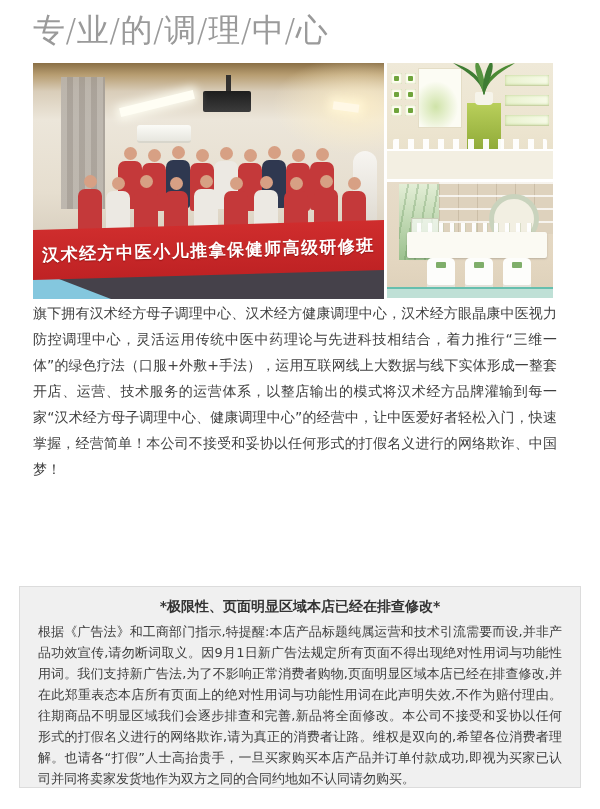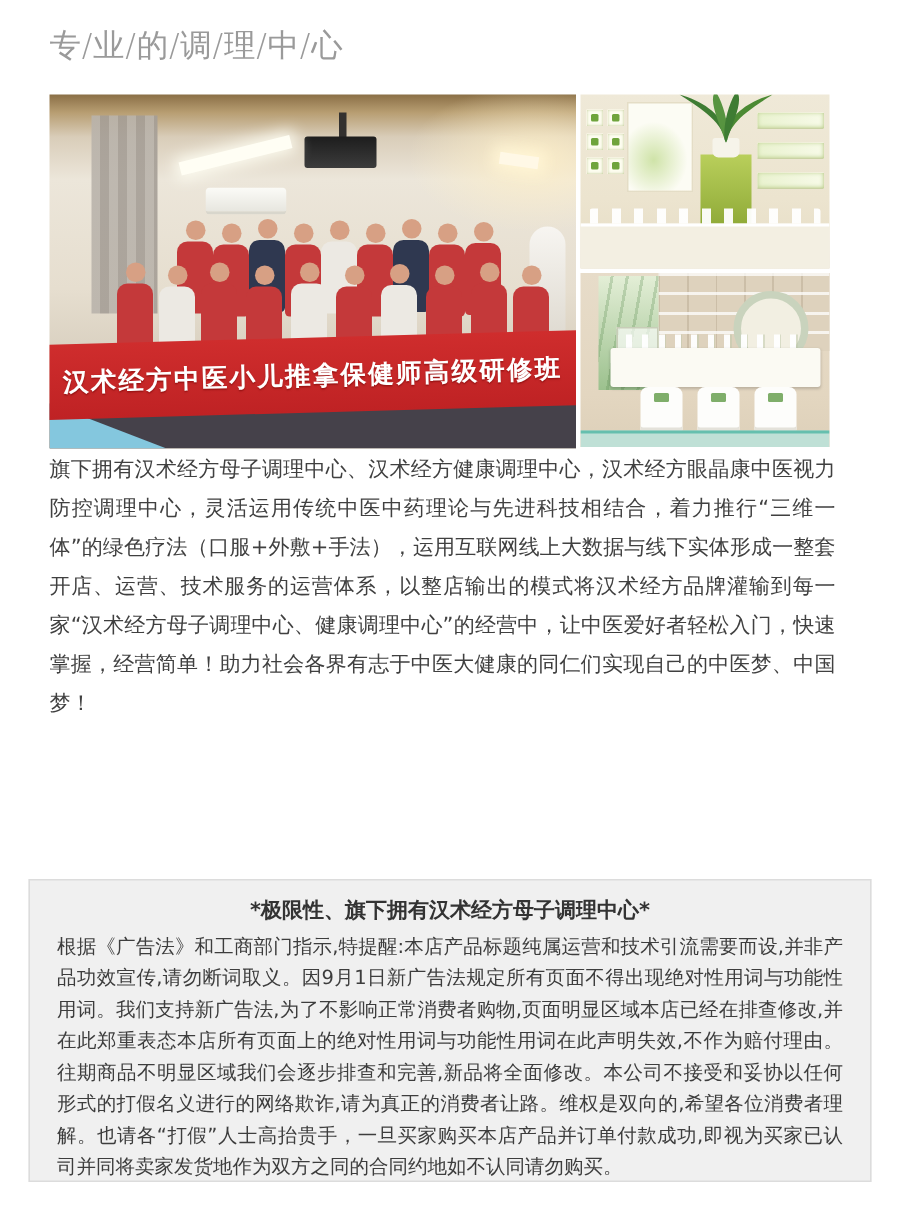--- a/index.html
+++ b/index.html
@@ -3,21 +3,21 @@
 <meta charset="utf-8">
 <style>
   html,body{margin:0;padding:0;background:#ffffff;}
   #page{
     position:relative;width:600px;height:809px;background:#fff;overflow:hidden;
     font-family:"DejaVu Sans",sans-serif;color:#404040;
   }
   
   .page-title{
     position:absolute;left:33px;top:12px;margin:0;
-    font-size:21px;font-weight:300;color:#9a9a9a;letter-spacing:.5px;line-height:36px;
+    font-size:32px;font-weight:300;color:#9a9a9a;letter-spacing:.5px;line-height:36px;
   }
   
   .gallery{position:absolute;left:33px;top:63px;width:520px;height:236px;display:flex;gap:3px;}
   .photo{position:relative;overflow:hidden;background:#e9e2d4;}
   .photo-left{width:351px;height:236px;
     background:
       radial-gradient(120px 70px at 92% 18%, rgba(255,240,200,.85), rgba(255,240,200,0) 70%),
       linear-gradient(180deg,#8a6f46 0%,#b79d71 5%,#d9cdb9 12%,#ece6da 24%,#e6decf 55%,#d8cfbf 75%,#c9bfae 100%);
   }
   .col-right{display:flex;flex-direction:column;gap:3px;width:166px;}
@@ -218,21 +218,21 @@
         <div class="rb-counter"></div>
         <div class="chair" style="left:40px;"></div>
         <div class="chair" style="left:78px;"></div>
         <div class="chair" style="left:116px;"></div>
         <div class="rb-floor"></div>
       </div>
     </div>
   </div>
 
   <div class="copy">
-    <p>旗下拥有汉术经方母子调理中心、汉术经方健康调理中心，汉术经方眼晶康中医视力防控调理中心，灵活运用传统中医中药理论与先进科技相结合，着力推行“三维一体”的绿色疗法（口服+外敷+手法），运用互联网线上大数据与线下实体形成一整套开店、运营、技术服务的运营体系，以整店输出的模式将汉术经方品牌灌输到每一家“汉术经方母子调理中心、健康调理中心”的经营中，让中医爱好者轻松入门，快速掌握，经营简单！助力社会各界有志于中医大健康的同仁们实现自己的中医梦、中国梦！</p>
+    <p>旗下拥有汉术经方母子调理中心、汉术经方健康调理中心，汉术经方眼晶康中医视力防控调理中心，灵活运用传统中医中药理论与先进科技相结合，着力推行“三维一体”的绿色疗法（口服+外敷+手法），运用互联网线上大数据与线下实体形成一整套开店、运营、技术服务的运营体系，以整店输出的模式将汉术经方品牌灌输到每一家“汉术经方母子调理中心、健康调理中心”的经营中，让中医爱好者轻松入门，快速掌握，经营简单！本公司不接受和妥协以任何形式的打假名义进行的网络欺诈、中国梦！</p>
   </div>
 
   <div class="disclaimer">
-    <div class="d-title">*极限性、旗下拥有汉术经方母子调理中心*</div>
+    <div class="d-title">*极限性、页面明显区域本店已经在排查修改*</div>
     <div class="d-body">根据《广告法》和工商部门指示,特提醒:本店产品标题纯属运营和技术引流需要而设,并非产品功效宣传,请勿断词取义。因9月1日新广告法规定所有页面不得出现绝对性用词与功能性用词。我们支持新广告法,为了不影响正常消费者购物,页面明显区域本店已经在排查修改,并在此郑重表态本店所有页面上的绝对性用词与功能性用词在此声明失效,不作为赔付理由。往期商品不明显区域我们会逐步排查和完善,新品将全面修改。本公司不接受和妥协以任何形式的打假名义进行的网络欺诈,请为真正的消费者让路。维权是双向的,希望各位消费者理解。也请各“打假”人士高抬贵手，一旦买家购买本店产品并订单付款成功,即视为买家已认司并同将卖家发货地作为双方之同的合同约地如不认同请勿购买。</div>
   </div>
 
 </div>
 
 </body></html>

